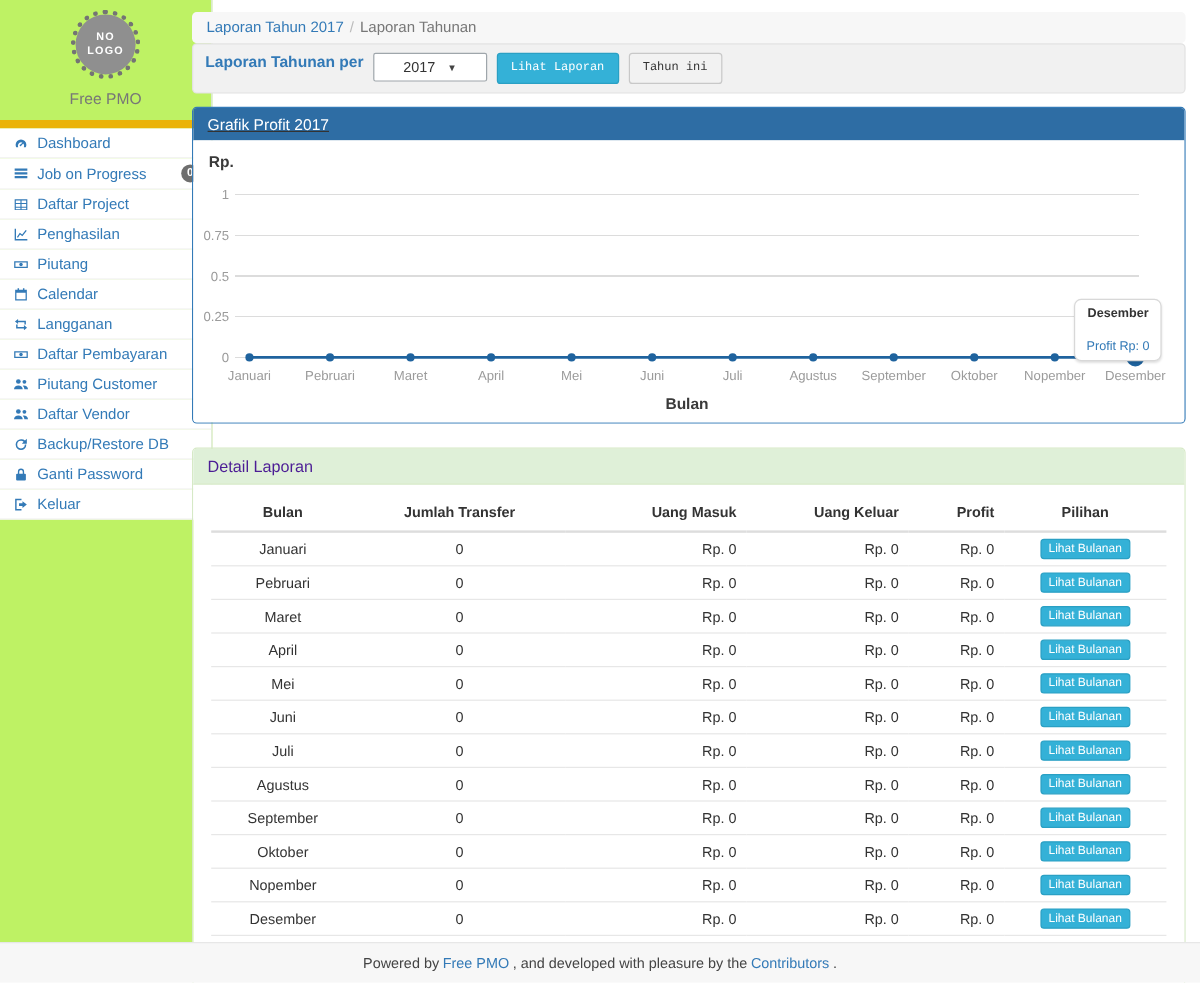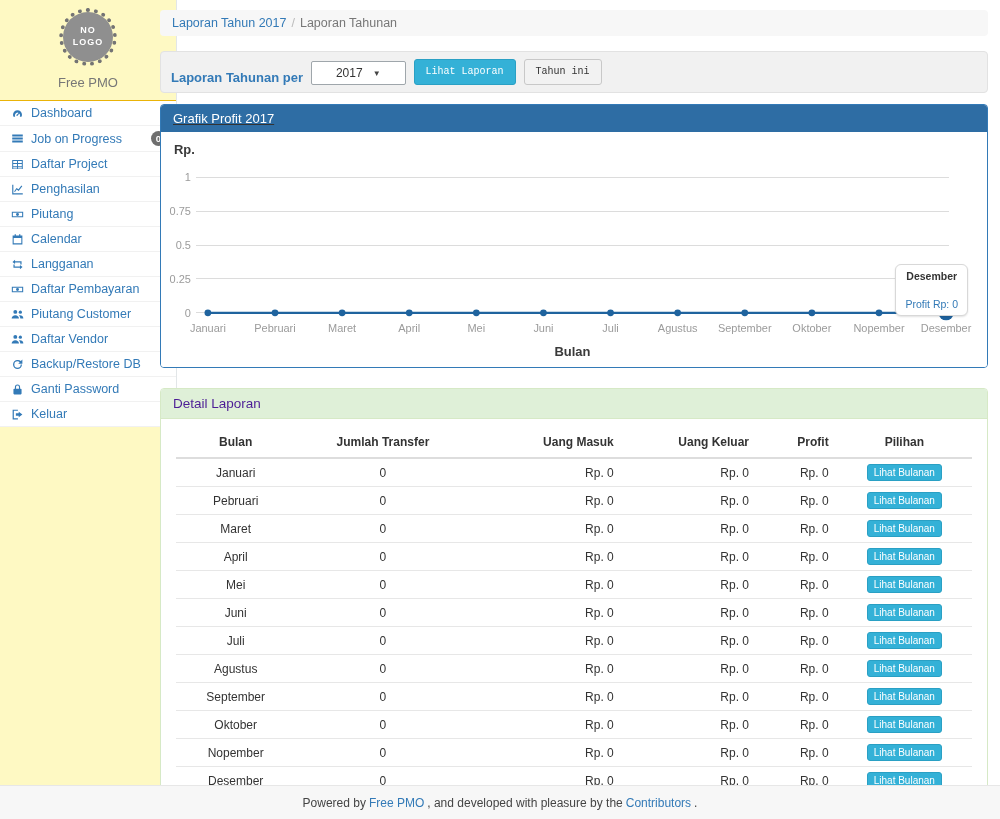--- a/index.html
+++ b/index.html
@@ -1,45 +1,45 @@
 <!DOCTYPE html>
 <html><head>
 <meta charset="utf-8">
 <style>
   html,body{margin:0;padding:0;}
   body{width:1000px;height:819px;position:relative;overflow:hidden;background:#fff;
        font-family:"Liberation Sans",sans-serif;color:#333;}
   svg text{font-family:"Liberation Sans",sans-serif;}
 
   
-  .sidebar{position:absolute;left:0;top:0;width:177px;bottom:33px;background:#fef9c3;
+  .sidebar{position:absolute;left:0;top:0;width:177px;bottom:33px;background:#bef264;
            border-right:1px solid #e2e6e8;box-sizing:border-box;}
   .brand{text-align:center;padding-top:8px;}
   .logo-ring{width:58px;height:58px;margin:0 auto;border-radius:50%;background:#8f8f8f;
              border:4px dotted #747474;background-clip:padding-box;display:flex;flex-direction:column;
              align-items:center;justify-content:center;color:#fff;font-size:9px;font-weight:bold;
              letter-spacing:1px;box-sizing:border-box;line-height:1.3;}
   .brand-name{margin-top:9px;color:#777;font-size:13px;}
-  .menu{margin-top:10px;border-top:1px solid #eab308;}
+  .menu{margin-top:10px;border-top:7px solid #eab308;}
   .menu-item{display:flex;align-items:center;gap:7px;padding:5px 10px;border-bottom:1px solid #f1f1f1;
              color:#337ab7;font-size:12.5px;cursor:pointer;background:#fff;}
   .menu-item .icon{width:14px;display:flex;justify-content:center;flex:none;}
   .mi-label{white-space:nowrap;}
   .badge{margin-left:auto;background:#6e6e6e;color:#fff;border-radius:50%;width:15px;height:15px;
          font-size:9.5px;line-height:15px;text-align:center;font-weight:bold;flex:none;}
   .chev{margin-left:auto;color:#999;font-size:13px;line-height:1;}
 
   
   .content{position:absolute;left:148px;top:0;right:0;bottom:33px;padding:10px 12px 0;box-sizing:border-box;}
   .breadcrumb{background:#f7f7f7;border-radius:4px;padding:6px 12px;font-size:12.5px;color:#777;}
   .breadcrumb a{color:#337ab7;text-decoration:none;cursor:pointer;}
   .breadcrumb .sep{margin:0 5px;color:#bbb;}
 
-  .well{margin-top:15px;background:#f1f1f1;border:1px solid #e2e2e2;border-radius:4px;
-        padding:7px 10px;display:flex;align-items:flex-end;gap:8px;}
+  .well{background:#f1f1f1;border:1px solid #e2e2e2;border-radius:4px;
+        padding:7px 10px;display:flex;align-items:flex-start;gap:8px;}
   .filter-label{color:#337ab7;font-weight:bold;font-size:13px;}
   .select{background:#fff;border:1px solid #9fa6ab;border-radius:2px;padding:4px 24px;font-size:12px;
           display:flex;align-items:center;gap:10px;color:#333;cursor:pointer;}
   .select .caret{font-size:8px;color:#444;}
   .btn{border-radius:3px;font-size:10px;padding:6px 11px;border:1px solid transparent;cursor:pointer;
        font-family:Liberation Mono, monospace;line-height:1.2;}
   .btn-info{background:#34b1d7;border-color:#2aa0c4;color:#fff;}
   .btn-default{background:#f2f2f2;border-color:#c8c8c8;color:#333;}
 
   .panel{border:1px solid;border-radius:4px;margin-top:11px;overflow:hidden;}

